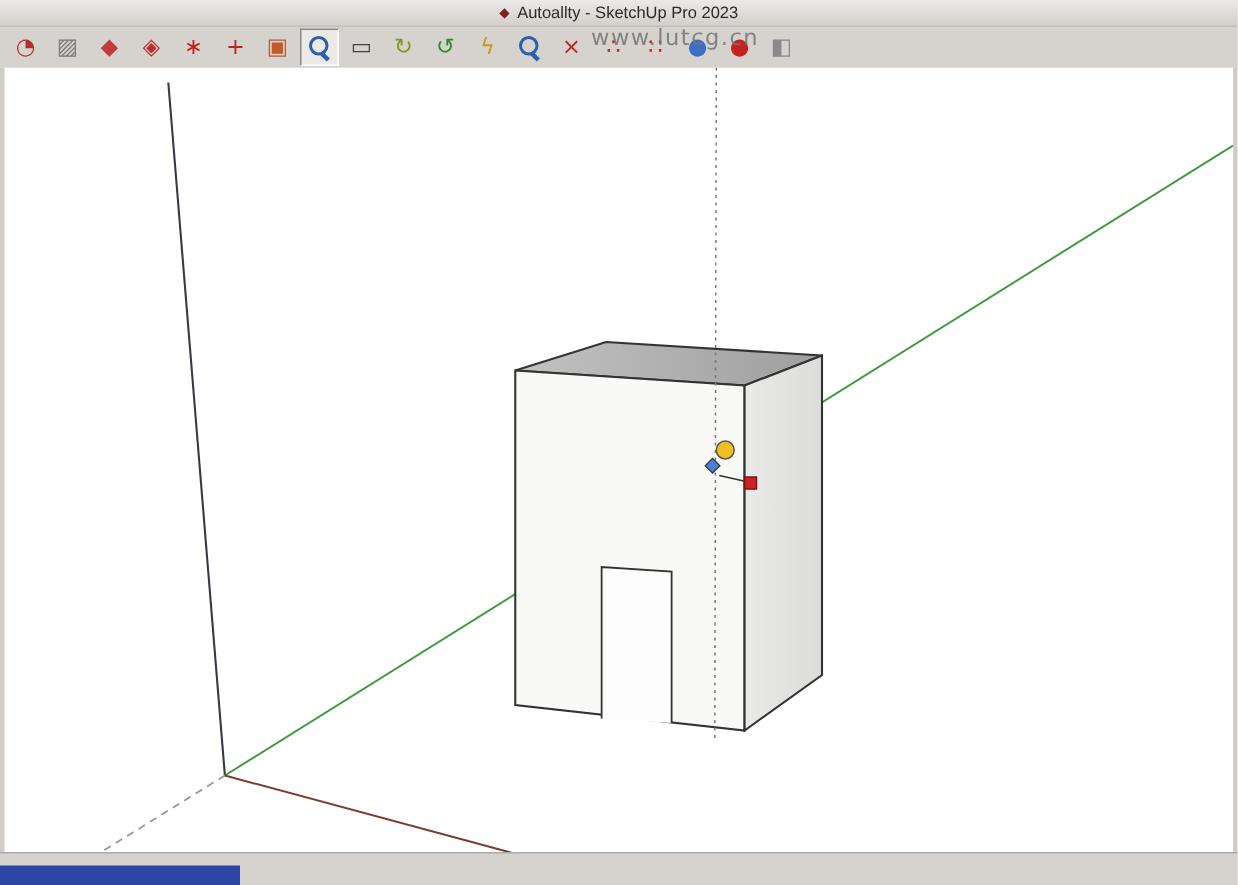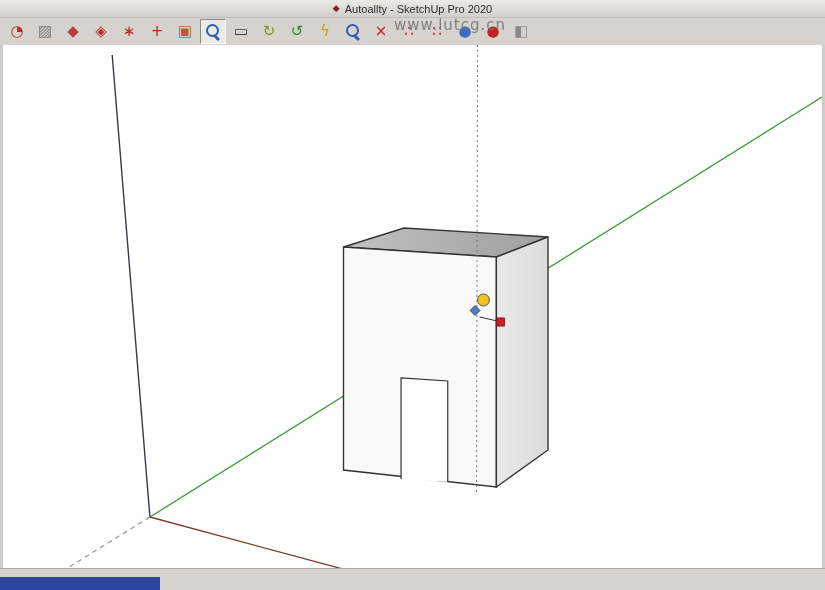--- a/index.html
+++ b/index.html
@@ -58,21 +58,21 @@
   }
   .blue-box{
     position:absolute;left:0;bottom:0;width:160px;height:13px;background:#2b47a3;
   }
 </style>
 </head>
 <body>
 
 <div class="titlebar">
   <span class="app-icon">◆</span>
-  <span>Autoallty - SketchUp Pro 2020</span>
+  <span>Autoallty - SketchUp Pro 2023</span>
 </div>
 
 <div class="toolbar">
   <span class="tbi" style="color: rgb(176, 48, 48);">◔</span>
   <span class="tbi" style="color: rgb(122, 122, 122);">▨</span>
   <span class="tbi" style="color: rgb(192, 59, 59);">◆</span>
   <span class="tbi" style="color: rgb(187, 47, 47);">◈</span>
   <span class="tbi" style="color: rgb(194, 34, 34);">∗</span>
   <span class="tbi" style="color: rgb(194, 34, 34);">+</span>
   <span class="tbi" style="color: rgb(192, 90, 42);">▣</span>

